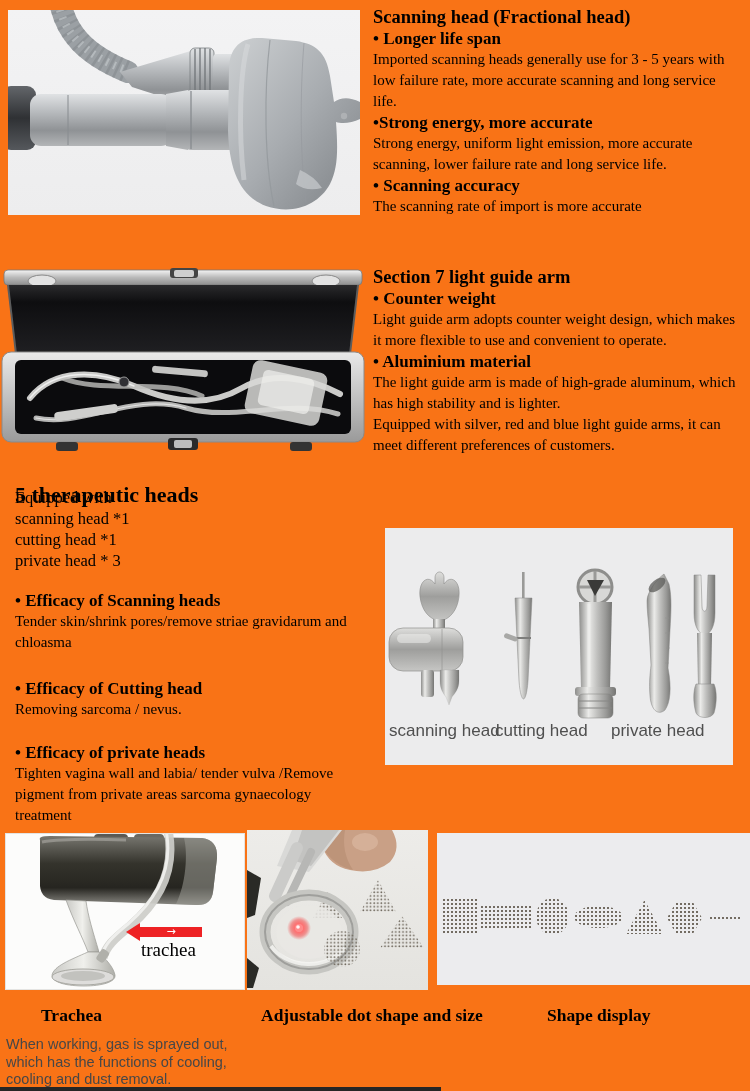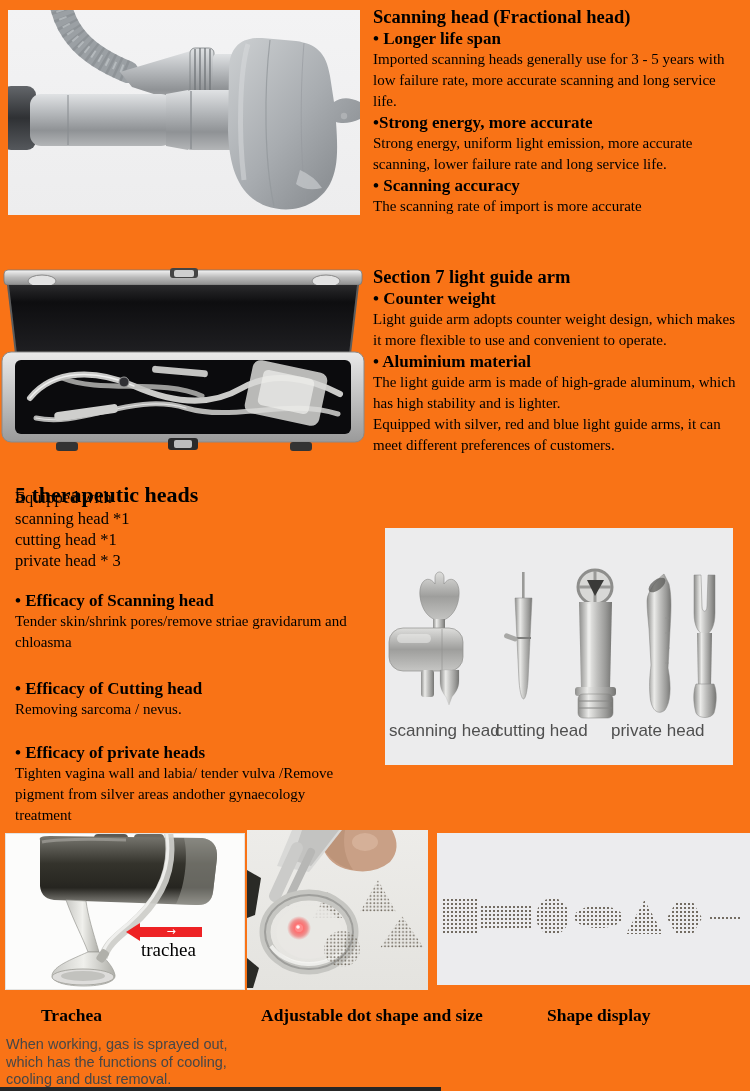--- a/index.html
+++ b/index.html
@@ -168,30 +168,30 @@
 
   <div class="big-title" style="left:15px; top:457px;margin-top:24px;">5 therapeutic heads</div>
   <div class="textcol" style="left:15px; top:487px; width:350px;">
     <div class="intro-line">Equipped with</div>
     <div class="intro-line">scanning head *1</div>
     <div class="intro-line">cutting head *1</div>
     <div class="intro-line">private head * 3</div>
   </div>
 
   <div class="eff" style="left:15px; top:590px;">
-    <div class="b-head">• Efficacy of Scanning head</div>
+    <div class="b-head">• Efficacy of Scanning heads</div>
     <div class="b-body">Tender skin/shrink pores/remove striae gravidarum and chloasma</div>
   </div>
   <div class="eff" style="left:15px; top:678px;">
     <div class="b-head">• Efficacy of Cutting head</div>
     <div class="b-body">Removing sarcoma / nevus.</div>
   </div>
   <div class="eff" style="left:15px; top:742px;">
     <div class="b-head">• Efficacy of private heads</div>
-    <div class="b-body">Tighten vagina wall and labia/ tender vulva /Remove pigment from silver areas andother gynaecology treatment</div>
+    <div class="b-body">Tighten vagina wall and labia/ tender vulva /Remove pigment from private areas sarcoma gynaecology treatment</div>
   </div>
 
   <div class="photo" id="photo-heads" style="left:385px; top:528px; width:348px; height:237px; background:#ececed;">
     <svg viewBox="0 0 348 237" width="348" height="237">
       <defs>
         <linearGradient id="thM" x1="0" y1="0" x2="1" y2="0">
           <stop offset="0" stop-color="#8d8d8b"></stop>
             <stop offset="0.3" stop-color="#ebebe9"></stop>
           <stop offset="0.55" stop-color="#c0c0be"></stop>
             <stop offset="0.8" stop-color="#9a9a98"></stop>

